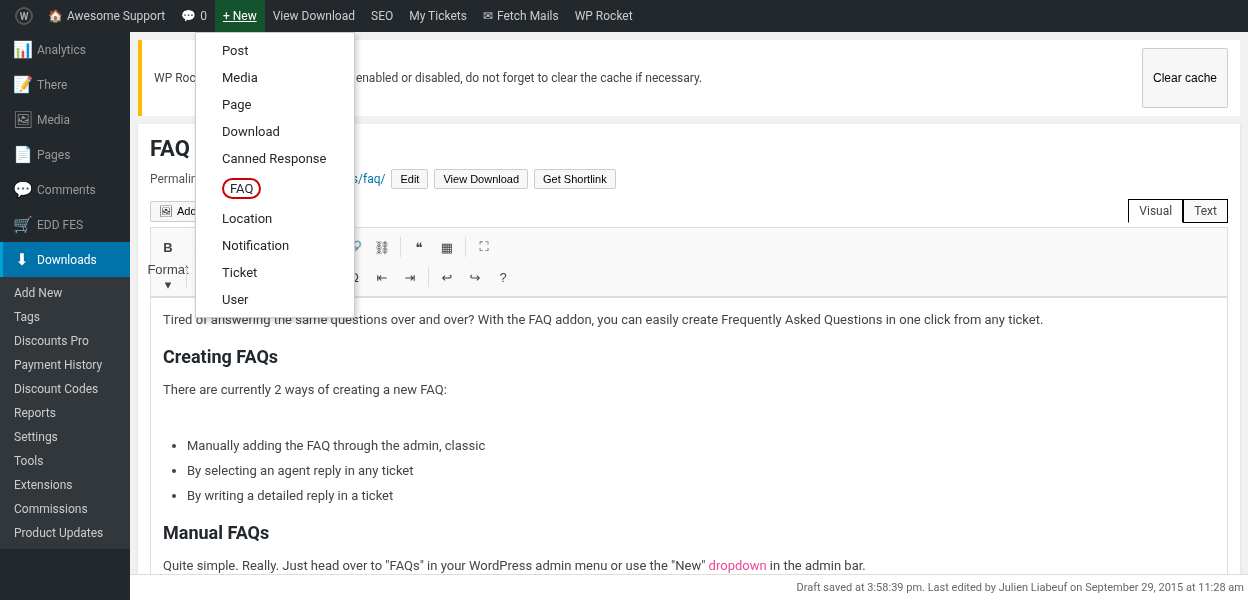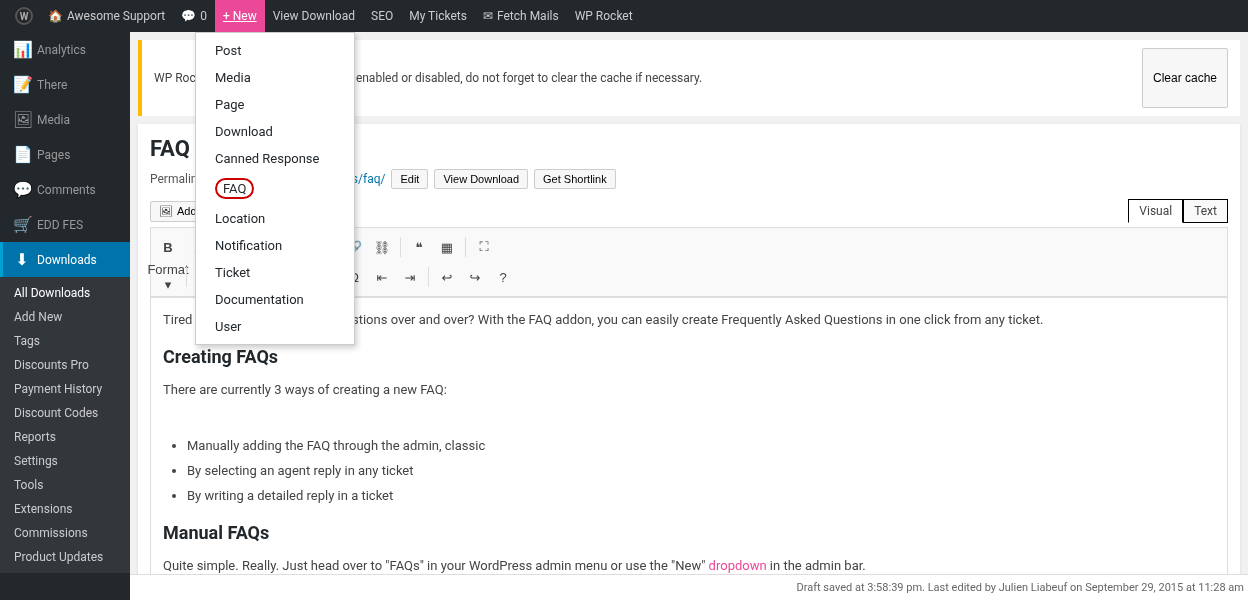--- a/index.html
+++ b/index.html
@@ -24,21 +24,21 @@
     .adminbar-item {
       padding: 0 8px;
       height: 32px;
       display: flex;
       align-items: center;
       gap: 4px;
       cursor: pointer;
       color: #ccc;
       font-size: 12px;
     }
-    .adminbar-item.new-item { background: #ec4899; color: #fff; text-decoration: underline; }
+    .adminbar-item.new-item { background: #14532d; color: #fff; text-decoration: underline; }
     .adminbar-wp-logo {
       width: 32px;
       height: 32px;
       display: flex;
       align-items: center;
       justify-content: center;
       background: #23282d;
     }
     .wp-logo-circle {
       width: 18px;
@@ -225,21 +225,21 @@
     
     .dropdown-overlay {
       position: fixed;
       top: 32px;
       left: 195px;
       background: #fff;
       border: 1px solid #ccc;
       box-shadow: 2px 3px 6px rgba(0,0,0,0.2);
       min-width: 160px;
       z-index: 9998;
-      padding: 4px 5px;
+      padding: 4px 12px;
     }
     .dropdown-item {
       display: block;
       padding: 6px 14px;
       color: #23282d;
       font-size: 13px;
       cursor: pointer;
       text-decoration: none;
     }
     .dropdown-item.highlighted {
@@ -295,21 +295,20 @@
 <div class="dropdown-overlay">
   <a class="dropdown-item">Post</a>
   <a class="dropdown-item">Media</a>
   <a class="dropdown-item">Page</a>
   <a class="dropdown-item">Download</a>
   <a class="dropdown-item">Canned Response</a>
   <a class="dropdown-item highlighted"><span class="faq-highlight">FAQ</span></a>
   <a class="dropdown-item">Location</a>
   <a class="dropdown-item">Notification</a>
   <a class="dropdown-item">Ticket</a>
-  <a class="dropdown-item">Documentation</a>
   <a class="dropdown-item">User</a>
 </div>
 
 <div class="wp-admin">
 
   <nav id="adminmenu">
     <div class="menu-item">
       <span class="menu-icon">📊</span>
       <span>Analytics</span>
     </div>
@@ -331,21 +330,20 @@
     </div>
     <div class="menu-item">
       <span class="menu-icon">🛒</span>
       <span>EDD FES</span>
     </div>
     <div class="menu-item active">
       <span class="menu-icon">⬇</span>
       <span>Downloads</span>
     </div>
     <div class="submenu">
-      <div class="submenu-item active">All Downloads</div>
       <div class="submenu-item">Add New</div>
       <div class="submenu-item">Tags</div>
       <div class="submenu-item">Discounts Pro</div>
       <div class="submenu-item">Payment History</div>
       <div class="submenu-item">Discount Codes</div>
       <div class="submenu-item">Reports</div>
       <div class="submenu-item">Settings</div>
       <div class="submenu-item">Tools</div>
       <div class="submenu-item">Extensions</div>
       <div class="submenu-item">Commissions</div>
@@ -425,21 +423,21 @@
           <div class="toolbar-sep"></div>
           <button class="toolbar-btn">↩</button>
           <button class="toolbar-btn">↪</button>
           <button class="toolbar-btn">?</button>
         </div>
       </div>
 
       <div class="editor-content">
         <p>Tired of answering the same questions over and over? With the FAQ addon, you can easily create Frequently Asked Questions in one click from any ticket.</p>
         <h2>Creating FAQs</h2>
-        <p>There are currently 3 ways of creating a new FAQ:</p>
+        <p>There are currently 2 ways of creating a new FAQ:</p>
         <ul>
           <li>Manually adding the FAQ through the admin, classic</li>
           <li>By selecting an agent reply in any ticket</li>
           <li>By writing a detailed reply in a ticket</li>
         </ul>
         <h2>Manual FAQs</h2>
         <p>Quite simple. Really. Just head over to "FAQs" in your WordPress admin menu or use the "New" <a>dropdown</a> in the admin bar.</p>
       </div>
     </div>
 

